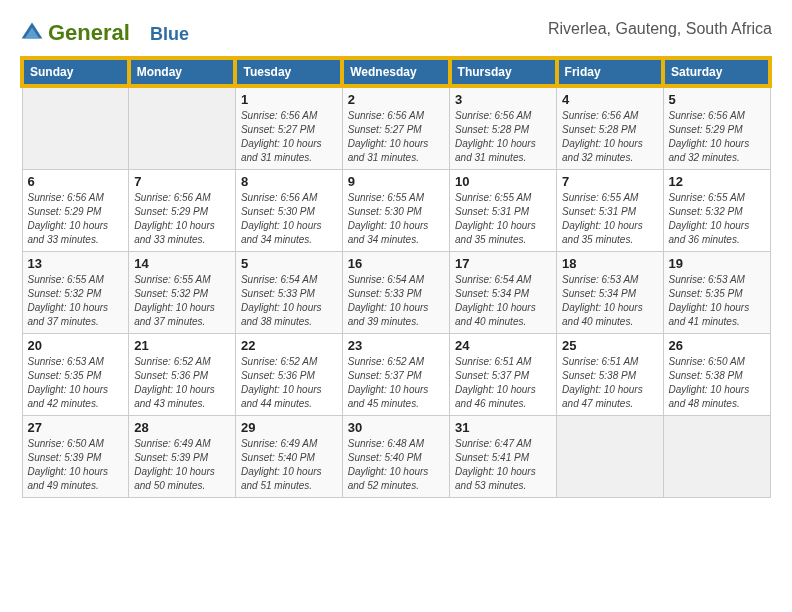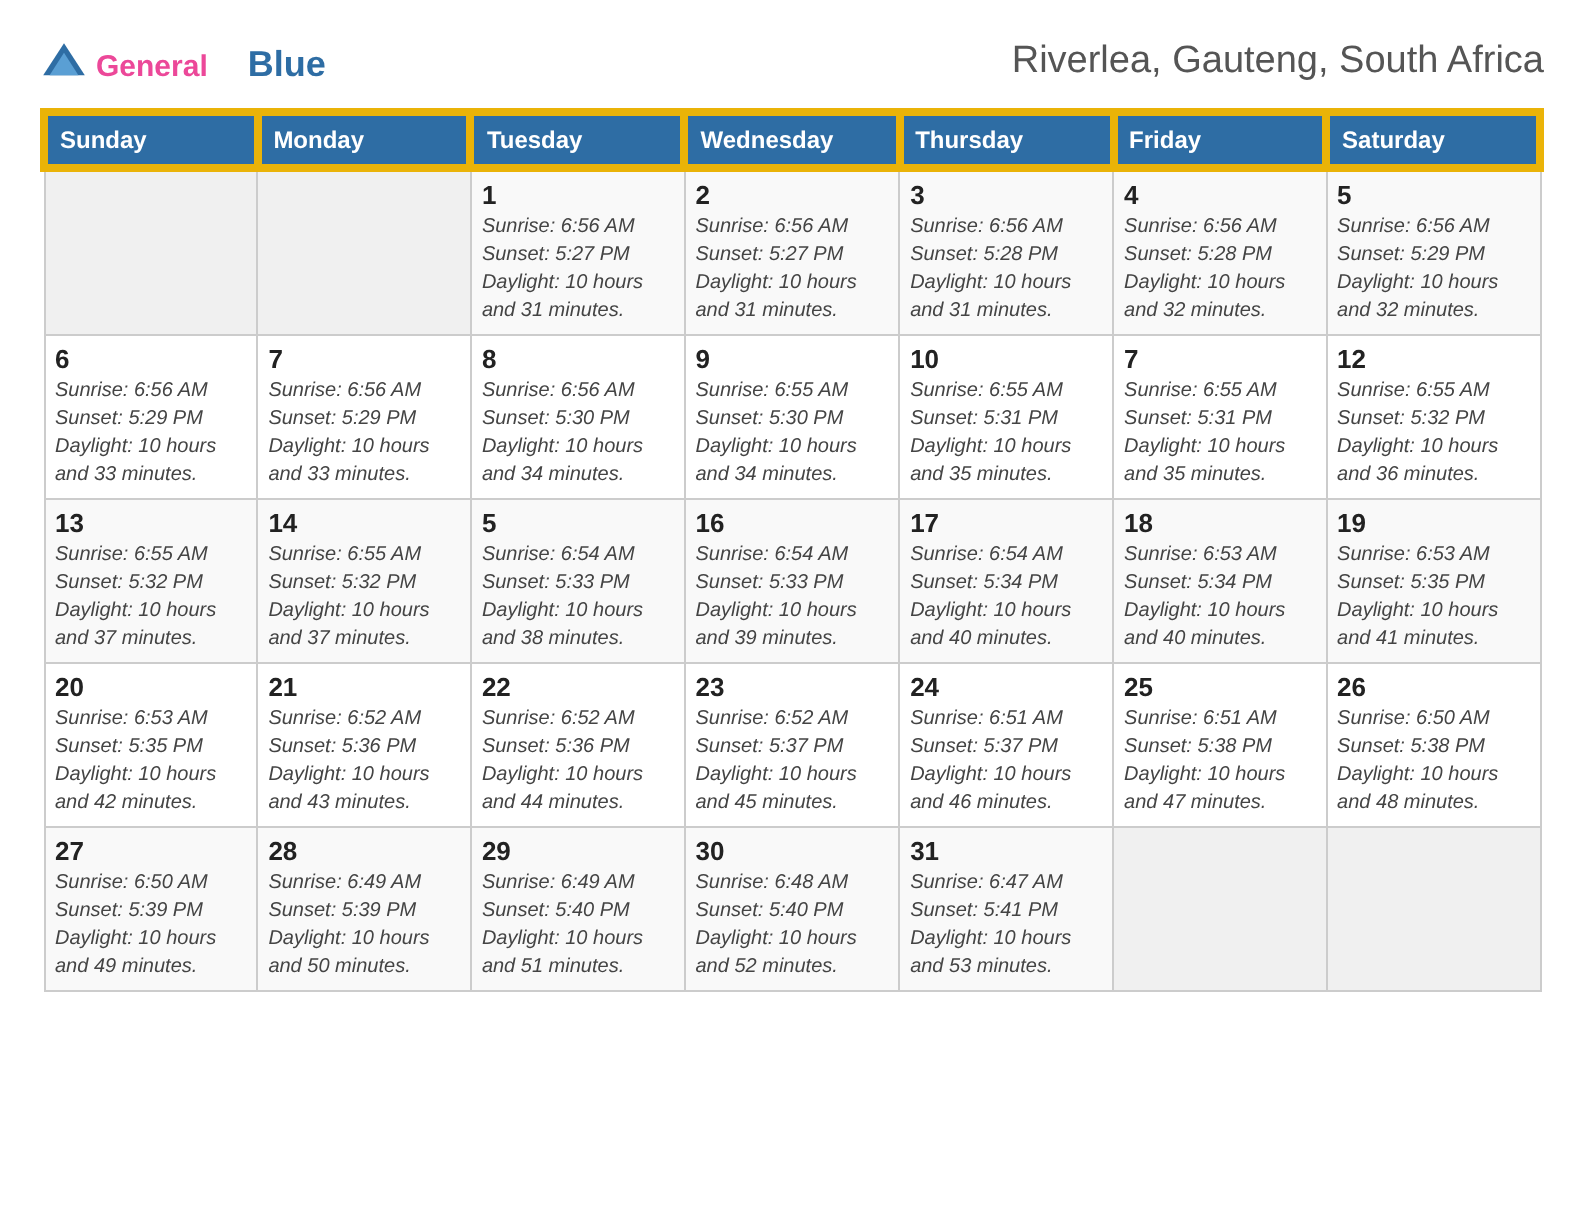--- a/index.html
+++ b/index.html
@@ -15,23 +15,23 @@
       justify-content: space-between;
       align-items: flex-start;
       margin-bottom: 10px;
     }
     .logo {
       display: flex;
       align-items: center;
       gap: 4px;
     }
     .logo-text-general {
-      font-size: 15px;
+      font-size: 22px;
       font-weight: bold;
-      color: #ec4899;
+      color: #4d7c0f;
     }
     .logo-text-blue {
       font-size: 18px;
       font-weight: bold;
       color: #2e6da4;
       padding-left: 20px;
     }
     .logo-icon {
       width: 24px;
       height: 24px;
@@ -39,21 +39,21 @@
     .title-block {
       text-align: right;
     }
     .month-title {
       font-size: 40px;
       font-weight: bold;
       color: #333;
       line-height: 1.1;
     }
     .location-title {
-      font-size: 19px;
+      font-size: 16px;
       color: #555;
       margin-left: 42px;
     }
     .calendar {
       width: 100%;
       border-collapse: collapse;
       font-size: 11px;
     }
     .calendar th {
       background-color: #2e6da4;

